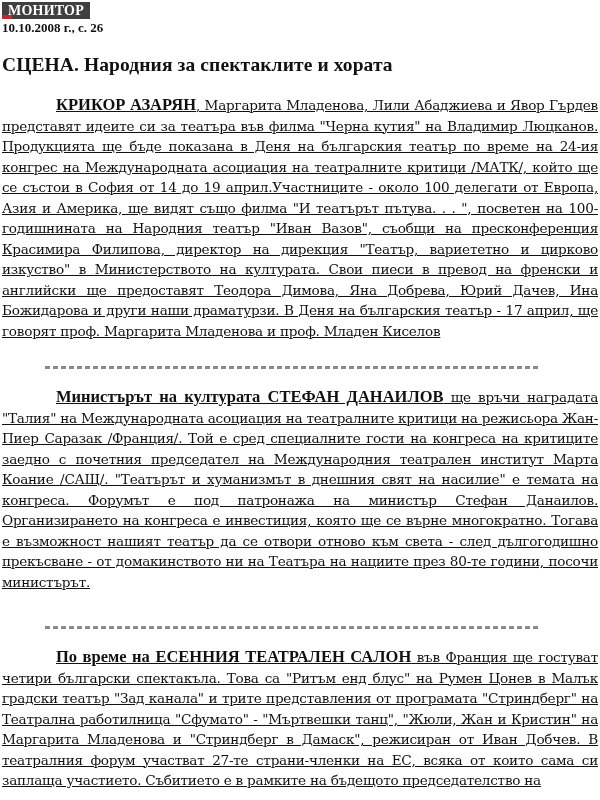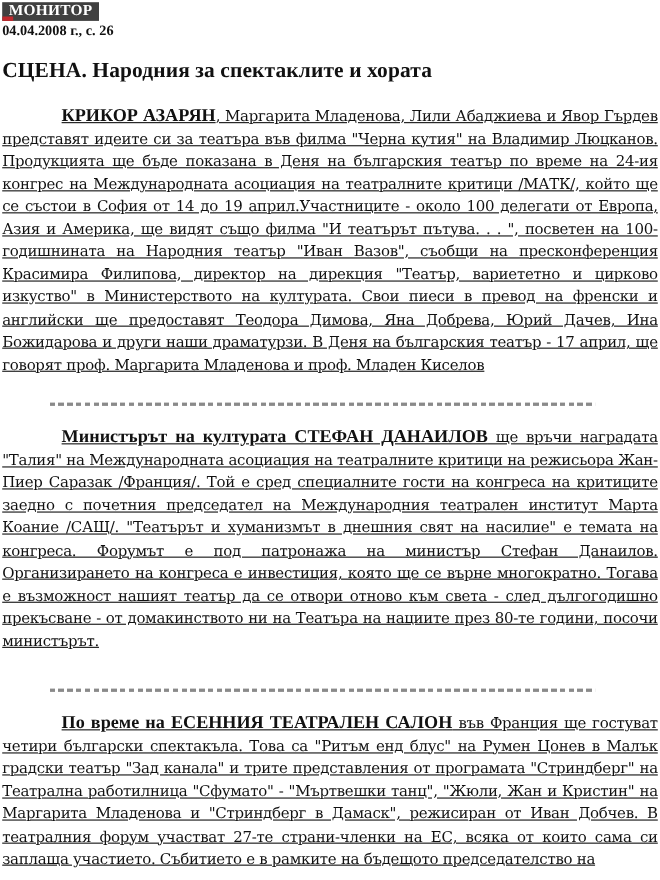--- a/index.html
+++ b/index.html
@@ -24,21 +24,21 @@
       background: repeating-linear-gradient(90deg, #8a8a8a 0 5px, transparent 5px 8px);
     }
   </style>
 </head>
 <body>
 
 <div class="logo">
   <span>МОНИТОР</span>
   <span class="accent"></span>
 </div>
-<div class="date">04.04.2008 г., с. 26</div>
+<div class="date">10.10.2008 г., с. 26</div>
 
 <div class="title">СЦЕНА. Народния за спектаклите и хората</div>
 
 <div class="para" style="top:95px;"><b>КРИКОР АЗАРЯН</b><span>, Маргарита Младенова, Лили Абаджиева и Явор Гърдев представят идеите си за театъра във филма "Черна кутия" на Владимир Люцканов. Продукцията ще бъде показана в Деня на българския театър по време на 24-ия конгрес на Международната асоциация на театралните критици /МАТК/, който ще се състои в София от 14 до 19 април.Участниците - около 100 делегати от Европа, Азия и Америка, ще видят също филма "И театърът пътува. . . ", посветен на 100-годишнината на Народния театър "Иван Вазов", съобщи на пресконференция Красимира Филипова, директор на дирекция "Театър, вариететно и цирково изкуство" в Министерството на културата. Свои пиеси в превод на френски и английски ще предоставят Теодора Димова, Яна Добрева, Юрий Дачев, Ина Божидарова и други наши драматурзи. В Деня на българския театър - 17 април, ще говорят проф. Маргарита Младенова и проф. Младен Киселов</span></div>
 
 <div class="sep" style="top:366px;"></div>
 
 <div class="para" style="top:387px;"><b>Министърът на културата СТЕФАН ДАНАИЛОВ</b><span> ще връчи наградата "Талия" на Международната асоциация на театралните критици на режисьора Жан-Пиер Саразак /Франция/. Той е сред специалните гости на конгреса на критиците заедно с почетния председател на Международния театрален институт Марта Коание /САЩ/. "Театърът и хуманизмът в днешния свят на насилие" е темата на конгреса. Форумът е под патронажа на министър Стефан Данаилов. Организирането на конгреса е инвестиция, която ще се върне многократно. Тогава е възможност нашият театър да се отвори отново към света - след дългогодишно прекъсване - от домакинството ни на Театъра на нациите през 80-те години, посочи министърът.</span></div>
 
 <div class="sep" style="top:626px;"></div>

